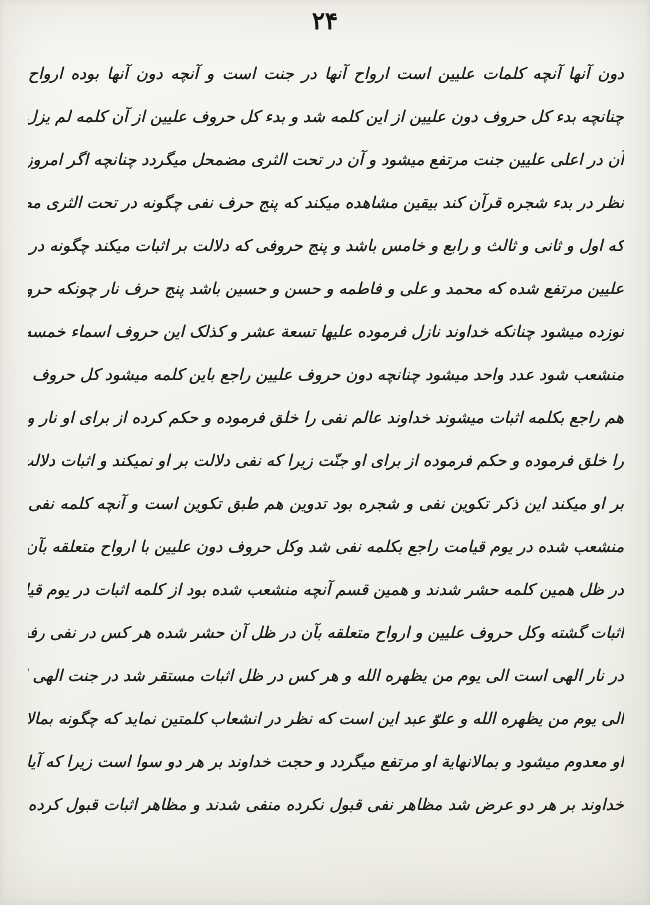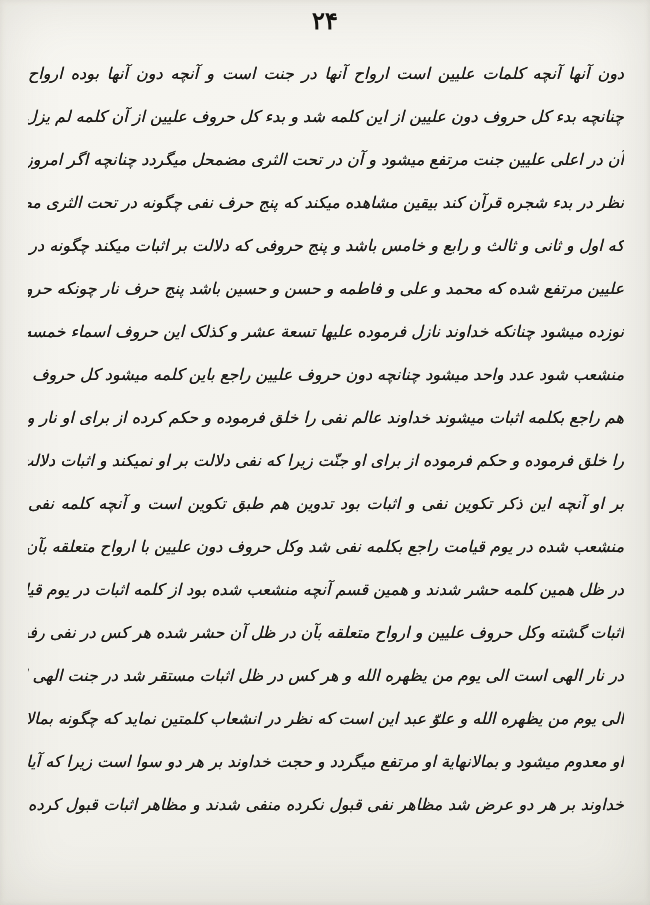--- a/index.html
+++ b/index.html
@@ -67,21 +67,21 @@
     <div class="text-line">دون آنها آنچه کلمات علیین است ارواح آنها در جنت است و آنچه دون آنها بوده ارواح</div>
     <div class="text-line">چنانچه بدء کل حروف دون علیین از این کلمه شد و بدء کل حروف علیین از آن کلمه لم یزل</div>
     <div class="text-line">آن در اعلی علیین جنت مرتفع میشود و آن در تحت الثری مضمحل میگردد چنانچه اگر امروز کسی</div>
     <div class="text-line">نظر در بدء شجره قرآن کند بیقین مشاهده میکند که پنج حرف نفی چگونه در تحت الثری مضمحل شده</div>
     <div class="text-line">که اول و ثانی و ثالث و رابع و خامس باشد و پنج حروفی که دلالت بر اثبات میکند چگونه در اعلی</div>
     <div class="text-line">علیین مرتفع شده که محمد و علی و فاطمه و حسن و حسین باشد پنج حرف نار چونکه حروف او منشعب شود</div>
     <div class="text-line">نوزده میشود چنانکه خداوند نازل فرموده علیها تسعة عشر و کذلک این حروف اسماء خمسه که</div>
     <div class="text-line">منشعب شود عدد واحد میشود چنانچه دون حروف علیین راجع باین کلمه میشود کل حروف علیین</div>
     <div class="text-line">هم راجع بکلمه اثبات میشوند خداوند عالم نفی را خلق فرموده و حکم کرده از برای او نار و اثبات</div>
     <div class="text-line">را خلق فرموده و حکم فرموده از برای او جنّت زیرا که نفی دلالت بر او نمیکند و اثبات دلالت</div>
-    <div class="text-line">بر او آنچه این ذکر تکوین نفی و اثبات بود تدوین هم طبق تکوین است و آنچه کلمه نفی</div>
+    <div class="text-line">بر او میکند این ذکر تکوین نفی و شجره بود تدوین هم طبق تکوین است و آنچه کلمه نفی</div>
     <div class="text-line">منشعب شده در یوم قیامت راجع بکلمه نفی شد وکل حروف دون علیین با ارواح متعلقه بآن</div>
     <div class="text-line">در ظل همین کلمه حشر شدند و همین قسم آنچه منشعب شده بود از کلمه اثبات در یوم قیامت راجع بکلمه</div>
     <div class="text-line">اثبات گشته وکل حروف علیین و ارواح متعلقه بآن در ظل آن حشر شده هر کس در نفی رفت</div>
     <div class="text-line">در نار الهی است الی یوم من یظهره الله و هر کس در ظل اثبات مستقر شد در جنت الهی است</div>
     <div class="text-line">الی یوم من یظهره الله و علوّ عبد این است که نظر در انشعاب کلمتین نماید که چگونه بمالانهایة</div>
     <div class="text-line">او معدوم میشود و بمالانهایة او مرتفع میگردد و حجت خداوند بر هر دو سوا است زیرا که آیات</div>
     <div class="text-line">خداوند بر هر دو عرض شد مظاهر نفی قبول نکرده منفی شدند و مظاهر اثبات قبول کرده</div>
   </div>
 
 </div>

